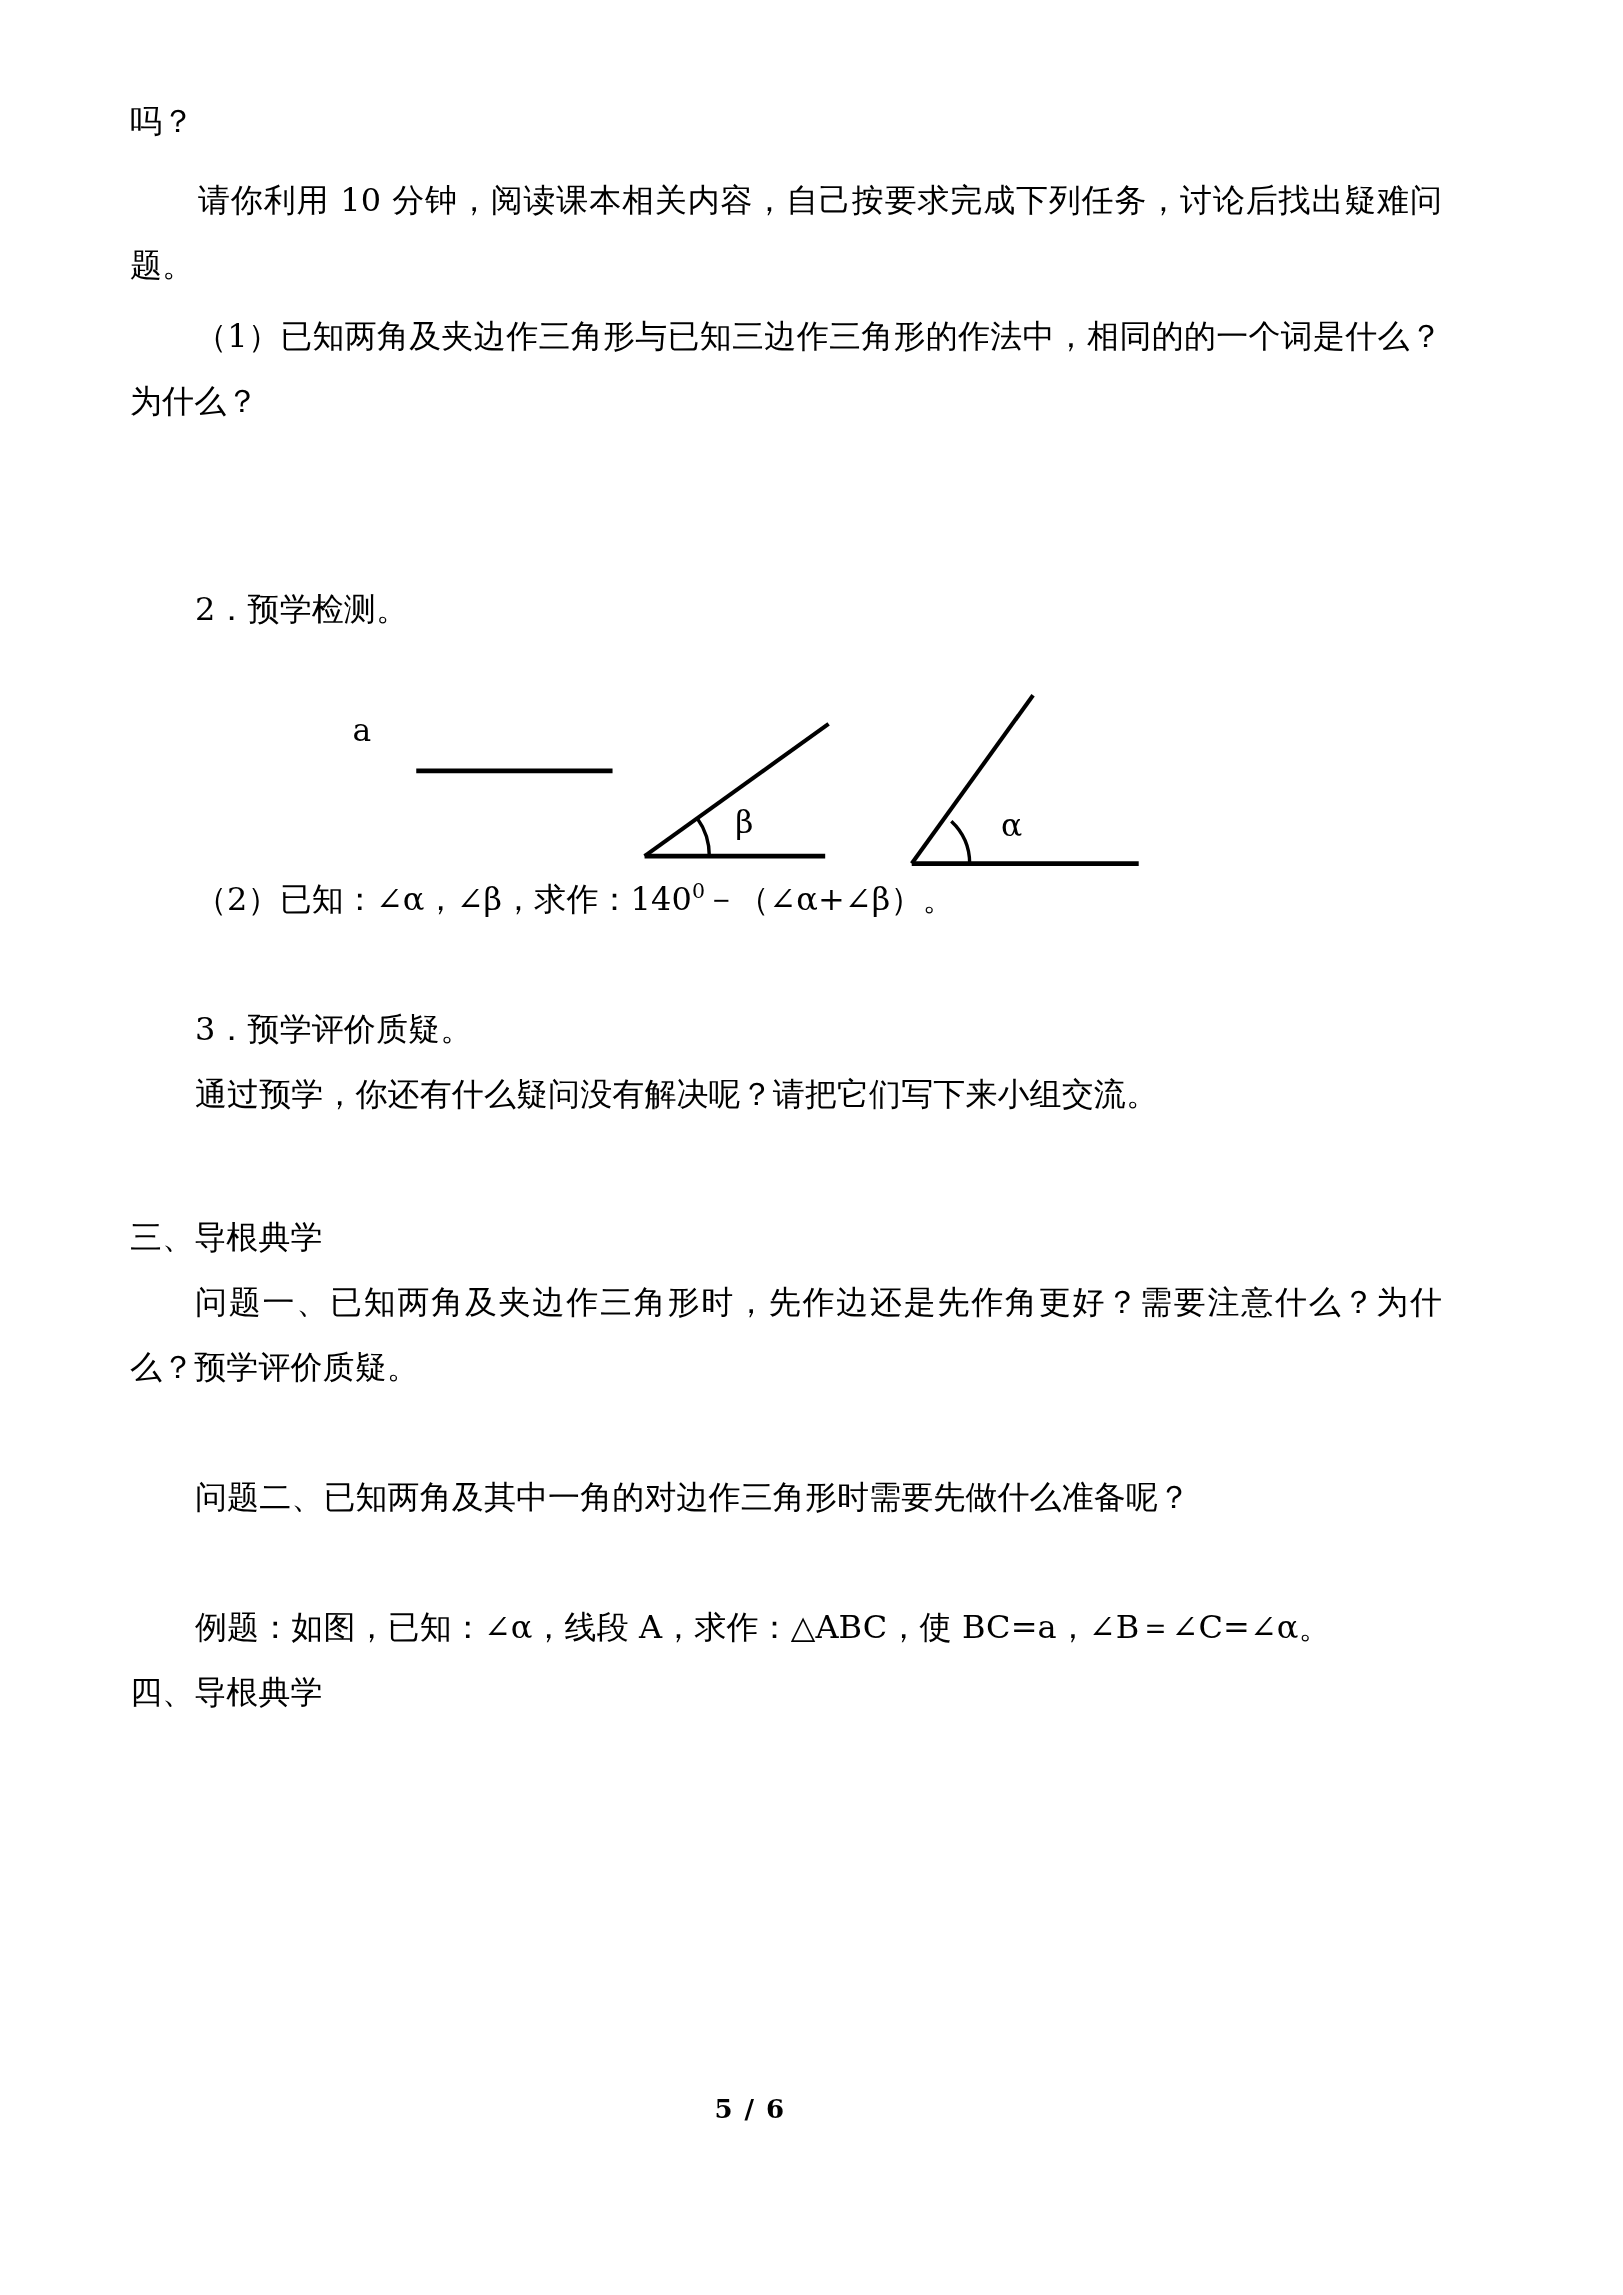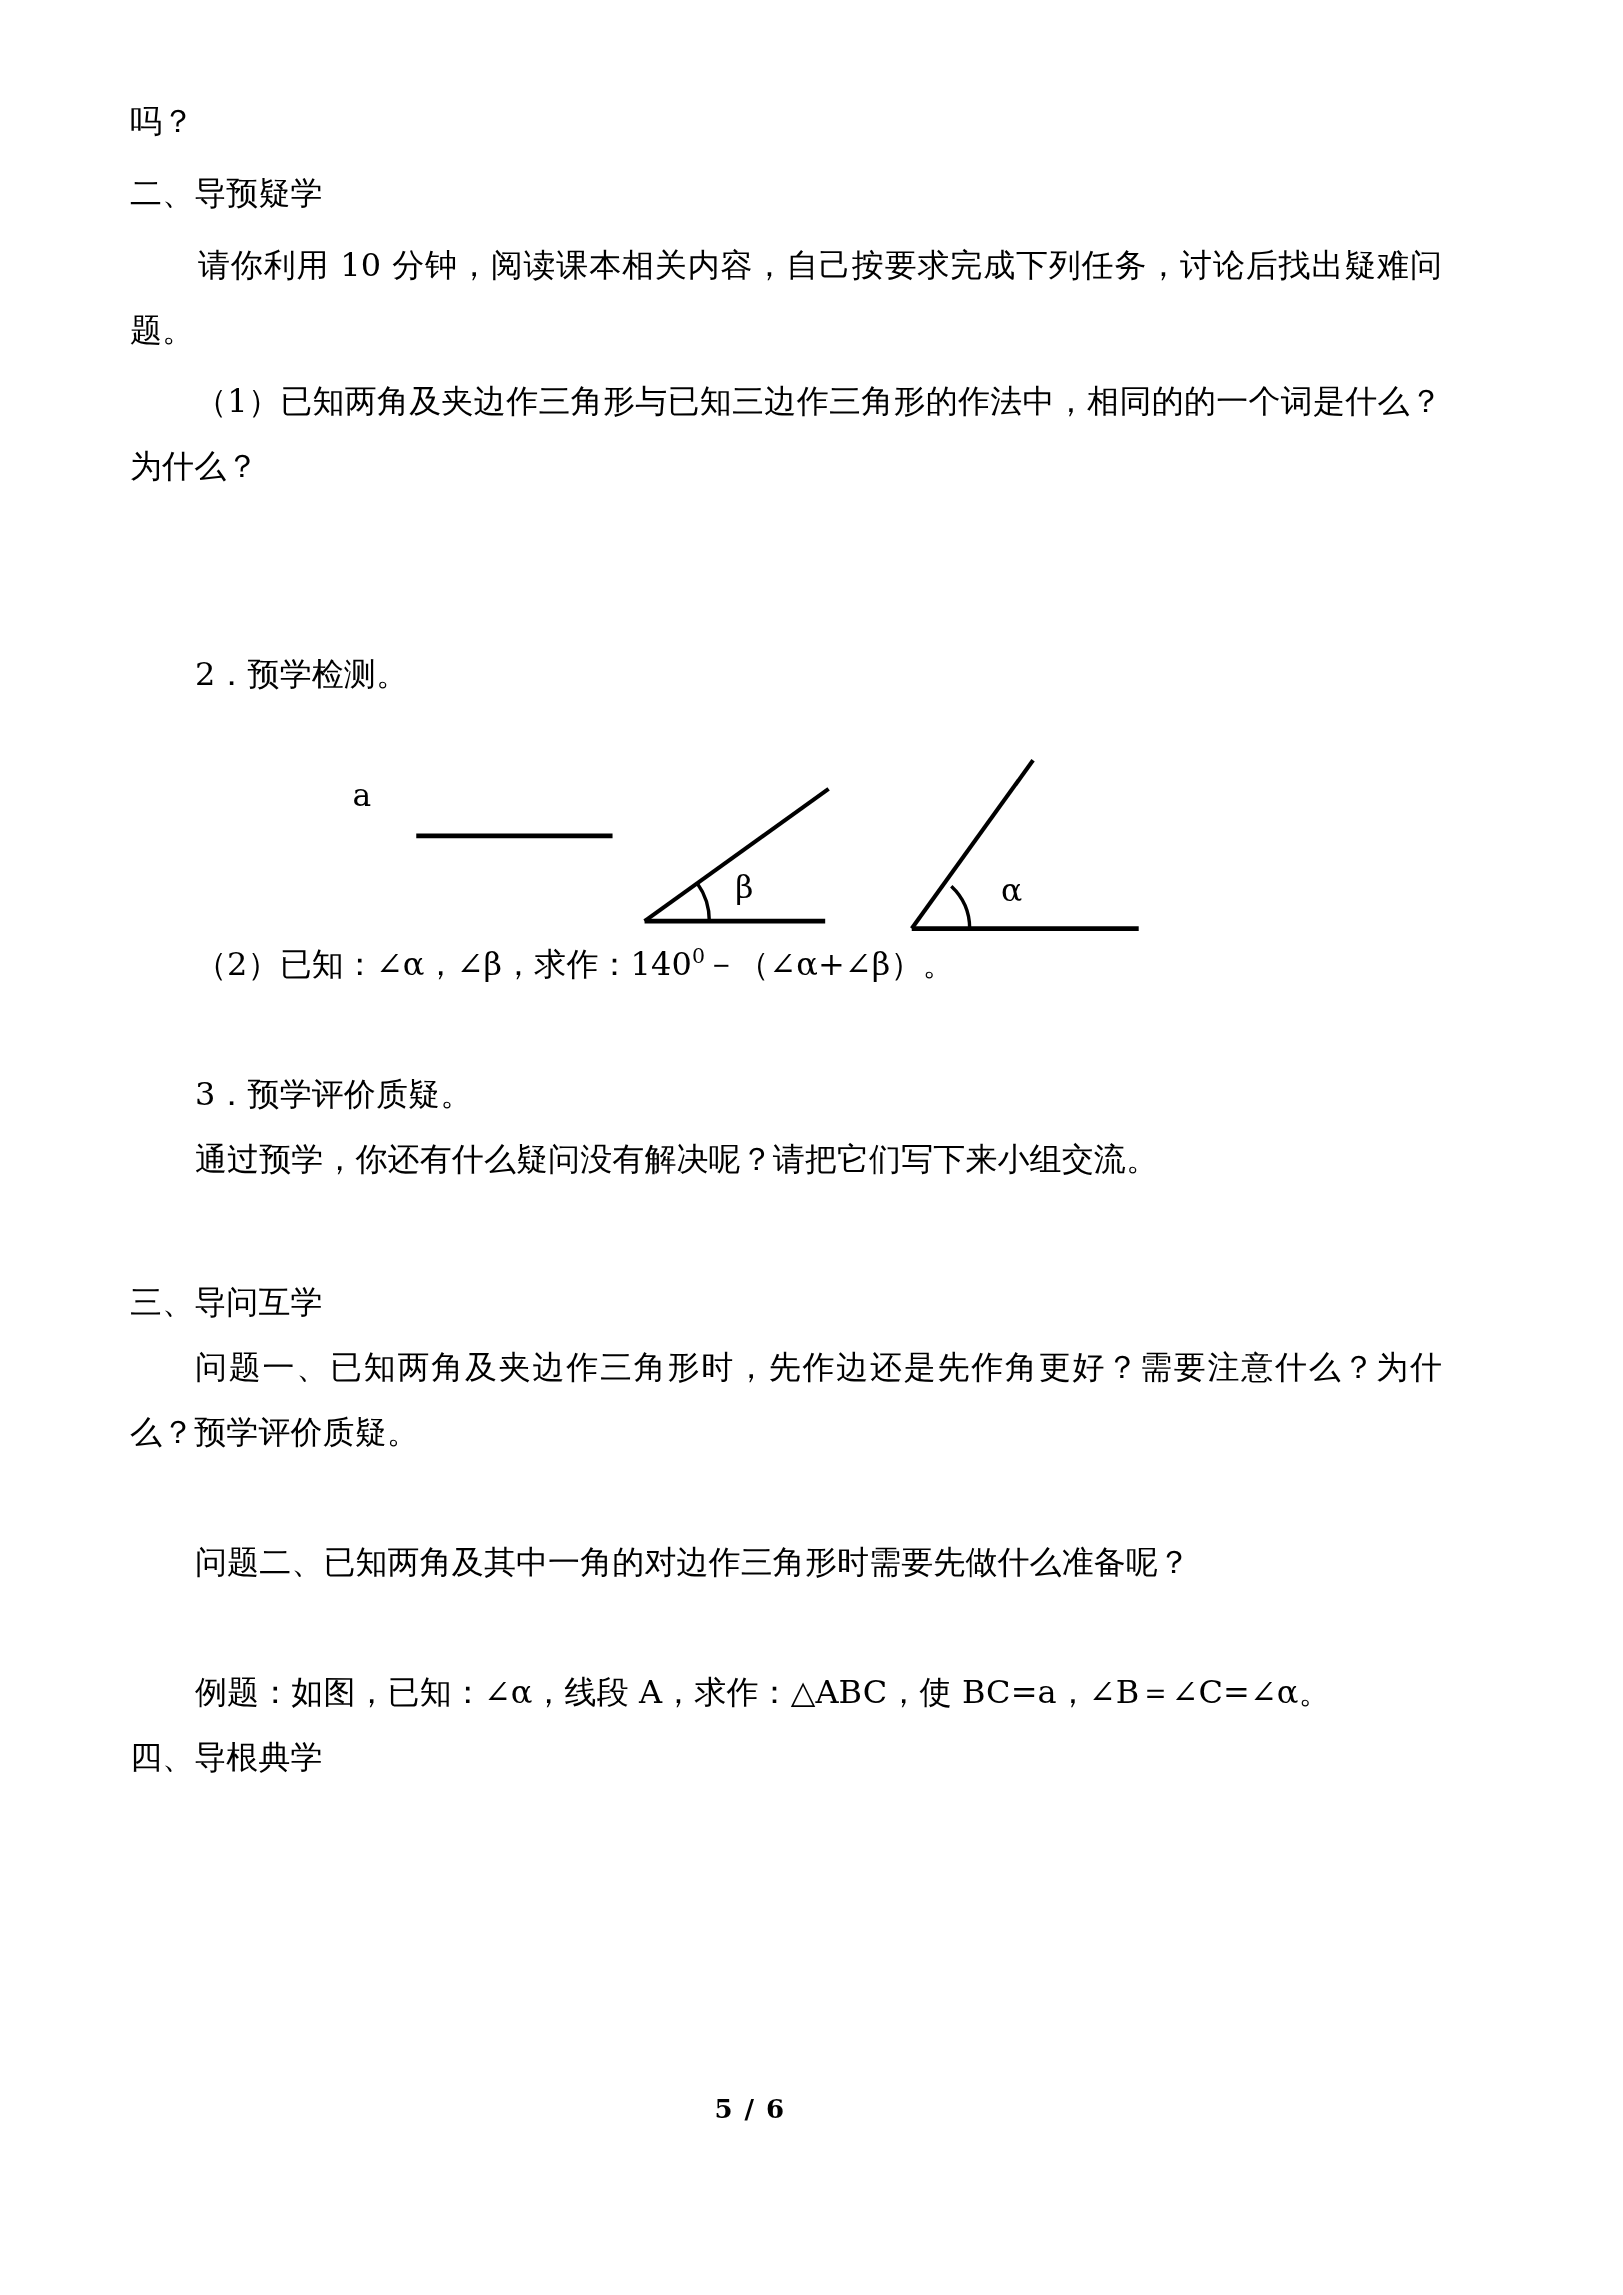--- a/index.html
+++ b/index.html
@@ -84,21 +84,20 @@
 <div class="page">
 
   <div class="content">
 
     <div class="sp-130"></div>
 
     <p class="p">吗？</p>
 
     <div class="sp-10"></div>
 
-    <p class="p">二、导预疑学</p>
 
     <div class="sp-10"></div>
 
     <p class="p indent">请你利用 10 分钟，阅读课本相关内容，自己按要求完成下列任务，讨论后找出疑难问题。</p>
 
     <div class="sp-10"></div>
 
 
     <p class="p indent-sm">（1）已知两角及夹边作三角形与已知三边作三角形的作法中，相同的的一个词是什么？为什么？</p>
 
@@ -131,21 +130,21 @@
     <p class="p indent-sm"><span>（2）已知：∠α，∠β，求作：140</span><span class="sup">0</span><span>－（∠α+∠β）。</span></p>
 
     <div class="sp-95"></div>
 
     <p class="p indent-sm">3．预学评价质疑。</p>
 
     <p class="p indent-sm">通过预学，你还有什么疑问没有解决呢？请把它们写下来小组交流。</p>
 
     <div class="sp-115"></div>
 
-    <p class="p">三、导问互学</p>
+    <p class="p">三、导根典学</p>
 
     <p class="p indent-sm">问题一、已知两角及夹边作三角形时，先作边还是先作角更好？需要注意什么？为什么？预学评价质疑。</p>
 
     <div class="sp-95"></div>
 
     <p class="p indent-sm">问题二、已知两角及其中一角的对边作三角形时需要先做什么准备呢？</p>
 
     <div class="sp-95"></div>
 
     <p class="p indent-sm">例题：如图，已知：∠α，线段 A，求作：△ABC，使 BC=a，∠B＝∠C=∠α。</p>

